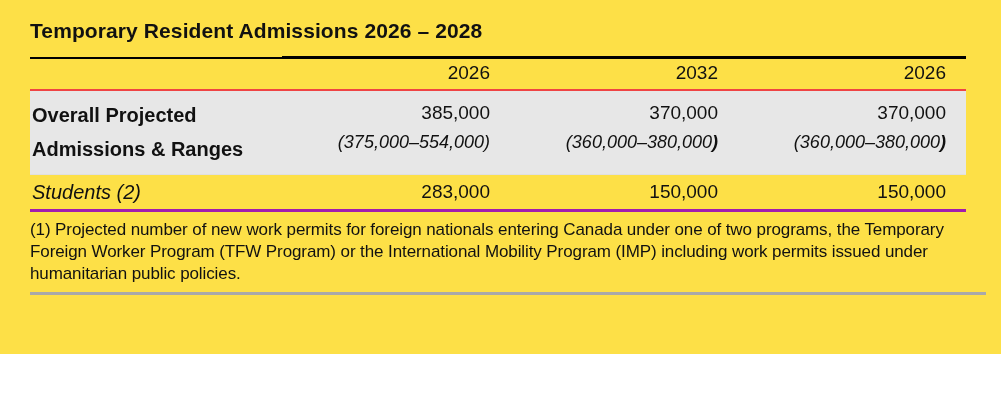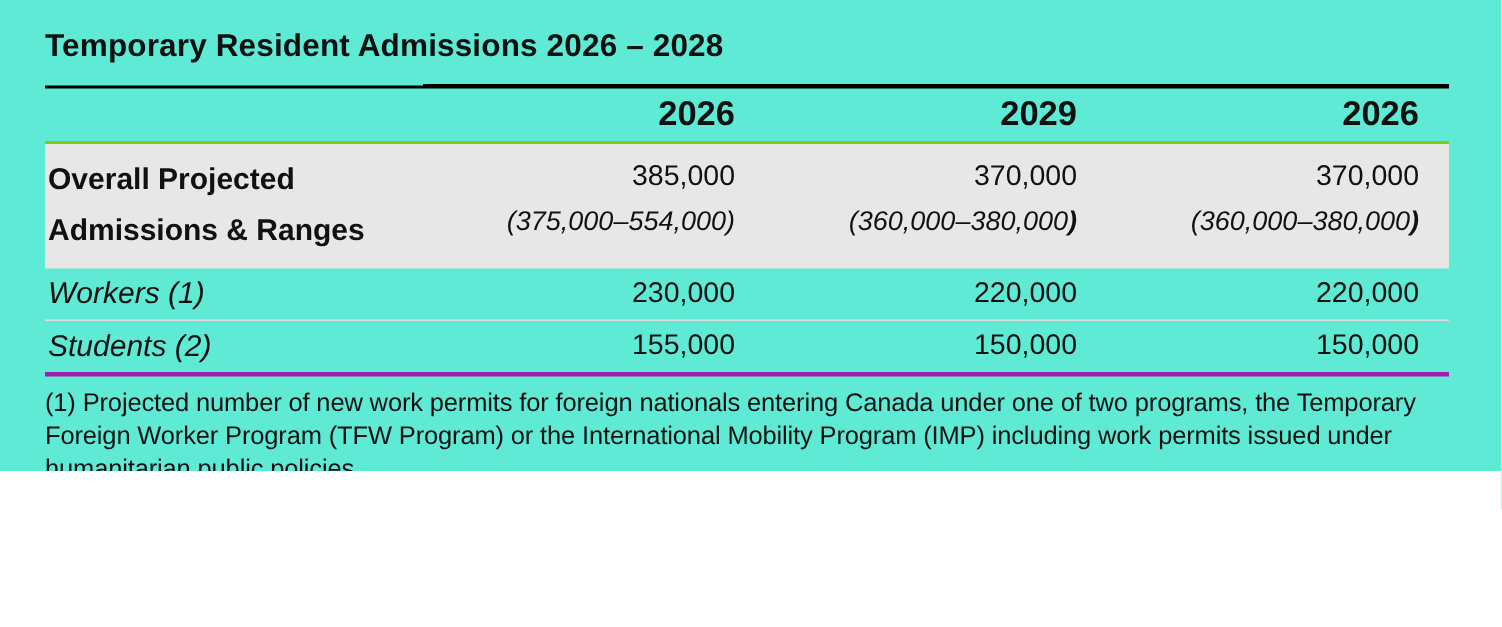--- a/index.html
+++ b/index.html
@@ -3,46 +3,46 @@
 <meta charset="utf-8">
 <style>
   html, body {
     margin: 0; padding: 0;
     background: #ffffff;
     font-family: "Liberation Sans", sans-serif;
     color: #111111;
   }
   .canvas {
     position: relative;
-    width: 1001px; height: 314px;
+    width: 1001px; height: 354px;
     overflow: hidden;
-    background: #5eead4;
+    background: #fde047;
   }
   .page { padding: 18px 30px 0 30px; }
 
   h1.title {
     margin: 0 0 12px 0;
     font-size: 21px;
     line-height: 26px;
     font-weight: bold;
     letter-spacing: 0.1px;
   }
 
   table.admissions {
     width: 936px;
     border-collapse: collapse;
     table-layout: fixed;
   }
   col.c-label { width: 252px; }
   col.c-year  { width: 228px; }
 
   thead th {
-    border-bottom: 2px solid #84cc16;
-    font-size: 23px;
-    font-weight: bold;
+    border-bottom: 2px solid #ef4444;
+    font-size: 19px;
+    font-weight: normal;
     text-align: right;
     padding: 3px 20px 5px 0;
   }
   thead th.year-th { border-top: 3px solid #000000; }
   thead th.label-th { border-top: 2px solid #000000; }
 
   tr.highlight { background: #e7e7e7; }
 
   th.row-label {
     text-align: left;
@@ -100,21 +100,21 @@
       <colgroup>
         <col class="c-label">
           <col class="c-year">
           <col class="c-year">
           <col class="c-year">
       </colgroup>
       <thead>
         <tr>
           <th class="label-th"></th>
           <th class="year-th">2026</th>
-          <th class="year-th">2029</th>
+          <th class="year-th">2032</th>
           <th class="year-th">2026</th>
         </tr>
       </thead>
       <tbody>
         <tr class="highlight">
           <th class="row-label">
             <span class="label-line">Overall Projected</span>
             <span class="label-line">Admissions &amp; Ranges</span>
           </th>
           <td class="num-cell">
@@ -124,30 +124,24 @@
           <td class="num-cell">
             <div class="cell-value">370,000</div>
             <div class="cell-range"><span>(360,000–380,000</span><span class="bold-close">)</span></div>
           </td>
           <td class="num-cell">
             <div class="cell-value">370,000</div>
             <div class="cell-range"><span>(360,000–380,000</span><span class="bold-close">)</span></div>
           </td>
         </tr>
 
-        <tr class="data-row row-workers">
-          <th class="row-label">Workers (1)</th>
-          <td class="num-cell">230,000</td>
-          <td class="num-cell">220,000</td>
-          <td class="num-cell">220,000</td>
-        </tr>
 
         <tr class="data-row row-students">
           <th class="row-label">Students (2)</th>
-          <td class="num-cell">155,000</td>
+          <td class="num-cell">283,000</td>
           <td class="num-cell">150,000</td>
           <td class="num-cell">150,000</td>
         </tr>
       </tbody>
     </table>
 
     <div class="footnotes">
       <p>(1) Projected number of new work permits for foreign nationals entering Canada under one of two programs, the Temporary Foreign Worker Program (TFW Program) or the International Mobility Program (IMP) including work permits issued under humanitarian public policies.</p>
     </div>
 

